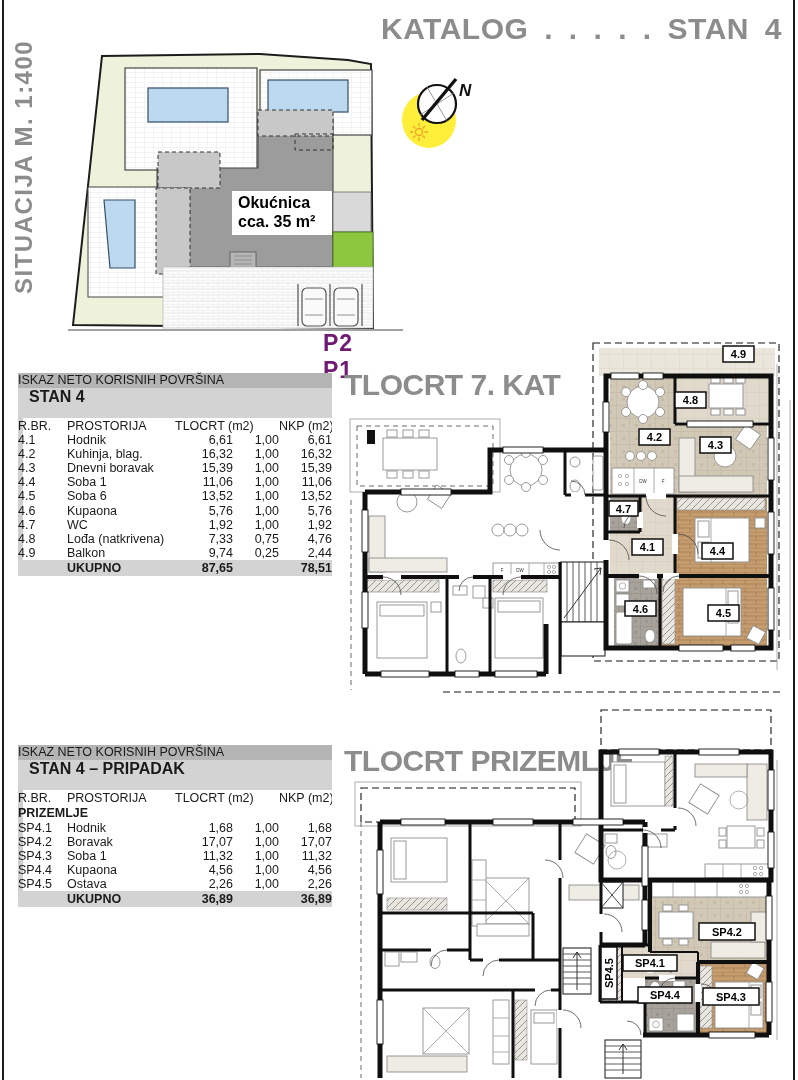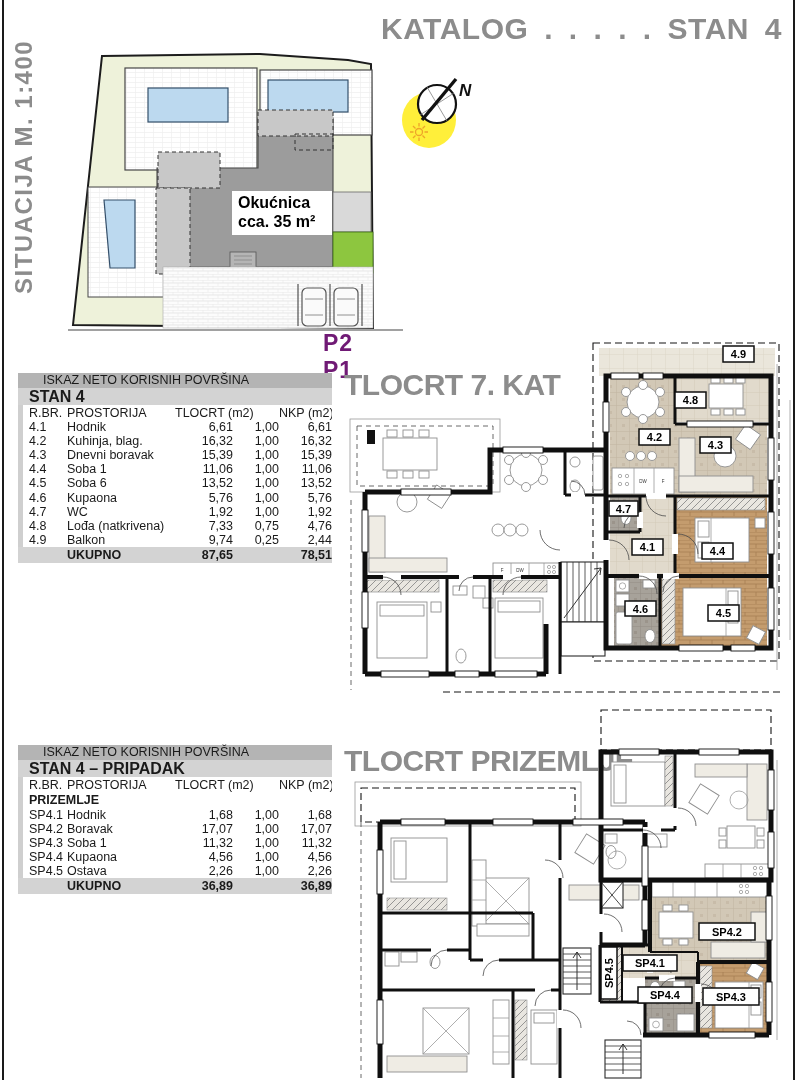--- a/index.html
+++ b/index.html
@@ -24,28 +24,28 @@
   #siteplan{left:68px;top:52px;}
   #compass{left:396px;top:74px;}
   #plan1{left:343px;top:340px;}
   #plan2{left:343px;top:700px;}
 
   
   .ptable{position:absolute;left:18px;width:314px;font-size:12.5px;line-height:14px;}
   #table1{top:373px;} #table2{top:745px;}
   .ptable .strip{position:absolute;left:0;top:0;bottom:0;width:5px;background:#cfcfcf;}
   .ptable .band1{position:relative;background:var(--c-band_dark,#b4b4b4);height:15px;line-height:15px;
-                 padding-left:25px;font-size:12.5px;}
-  .ptable .band2{position:relative;background:var(--c-band_light,#d3d3d3);height:17px;line-height:17px;
+                 padding-left:0;font-size:12.5px;}
+  .ptable .band2{position:relative;background:var(--c-band_light,#d3d3d3);height:30px;line-height:17px;
                  padding-left:11px;font-size:16px;font-weight:bold;}
   .ptable table{border-collapse:collapse;width:100%;table-layout:fixed;position:relative;}
   .ptable td{padding:0;height:14.1px;font-size:12.5px;white-space:nowrap;overflow:hidden;}
   .ptable col.c1{width:49px;} .ptable col.c2{width:108px;} .ptable col.c3{width:58px;}
   .ptable col.c4{width:46px;} .ptable col.c5{width:53px;}
-  .ptable td:first-child{padding-left:11px;}
+  .ptable td:first-child{}
   .ptable .r{text-align:right;}
   .ptable tr.hdr td{height:15px;}
   .ptable tr.sec td{font-weight:bold;height:15.5px;}
   .ptable tr.tot{background:var(--c-band_light,#d3d3d3);font-weight:bold;}
   .ptable tr.tot td{height:16px;}
 
   
   .wl{stroke:#0f0f0f;fill:none;}
   .w5{stroke-width:5;} .w4{stroke-width:4;} .w3{stroke-width:3;} .w2{stroke-width:2;}
   .thing{stroke:#9a9a9a;stroke-width:.8;fill:none;}

